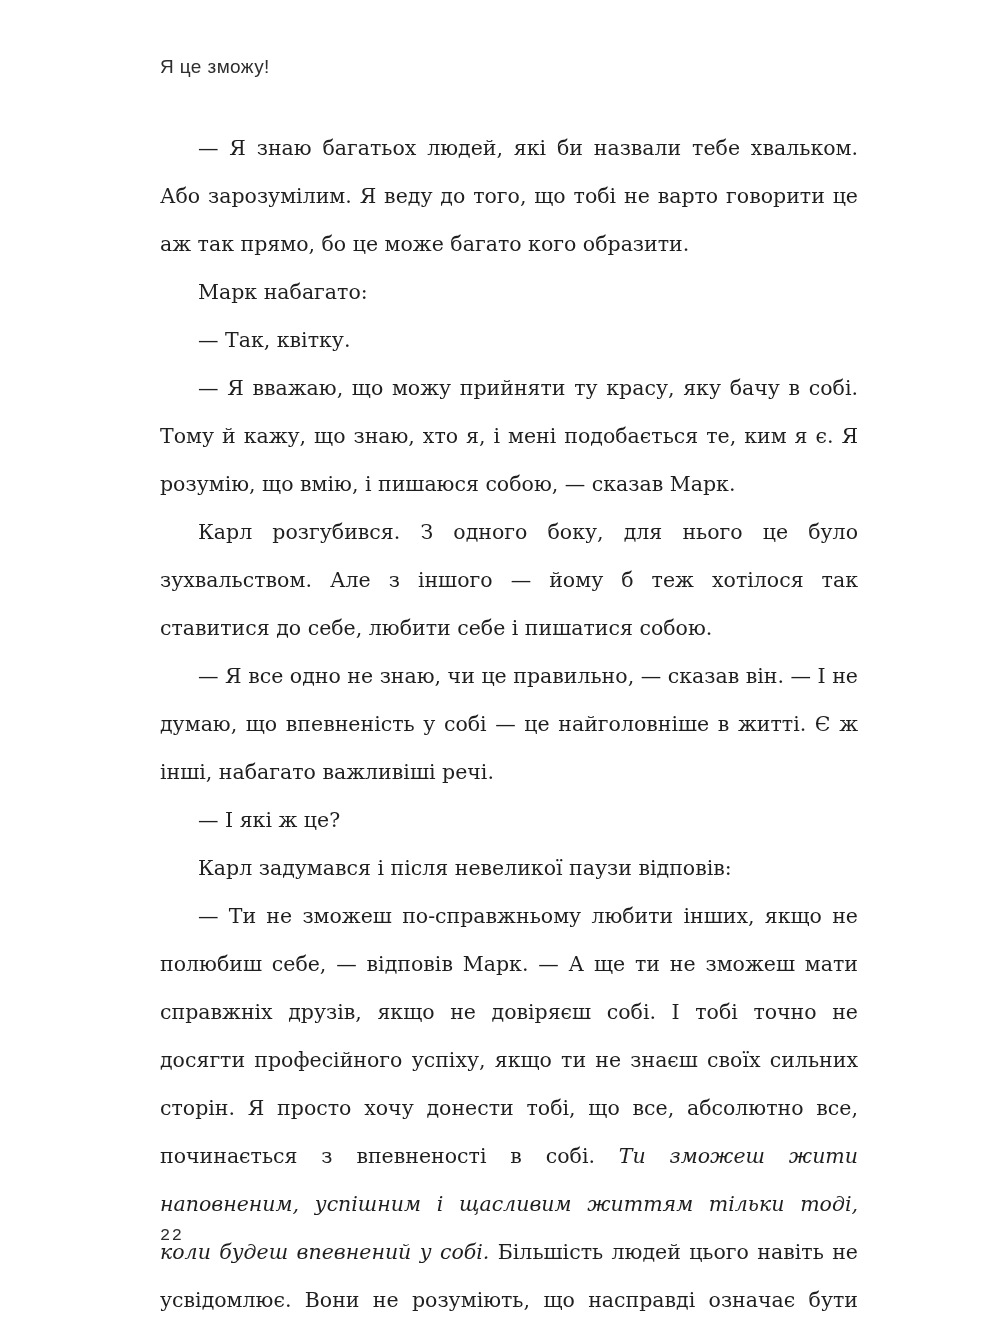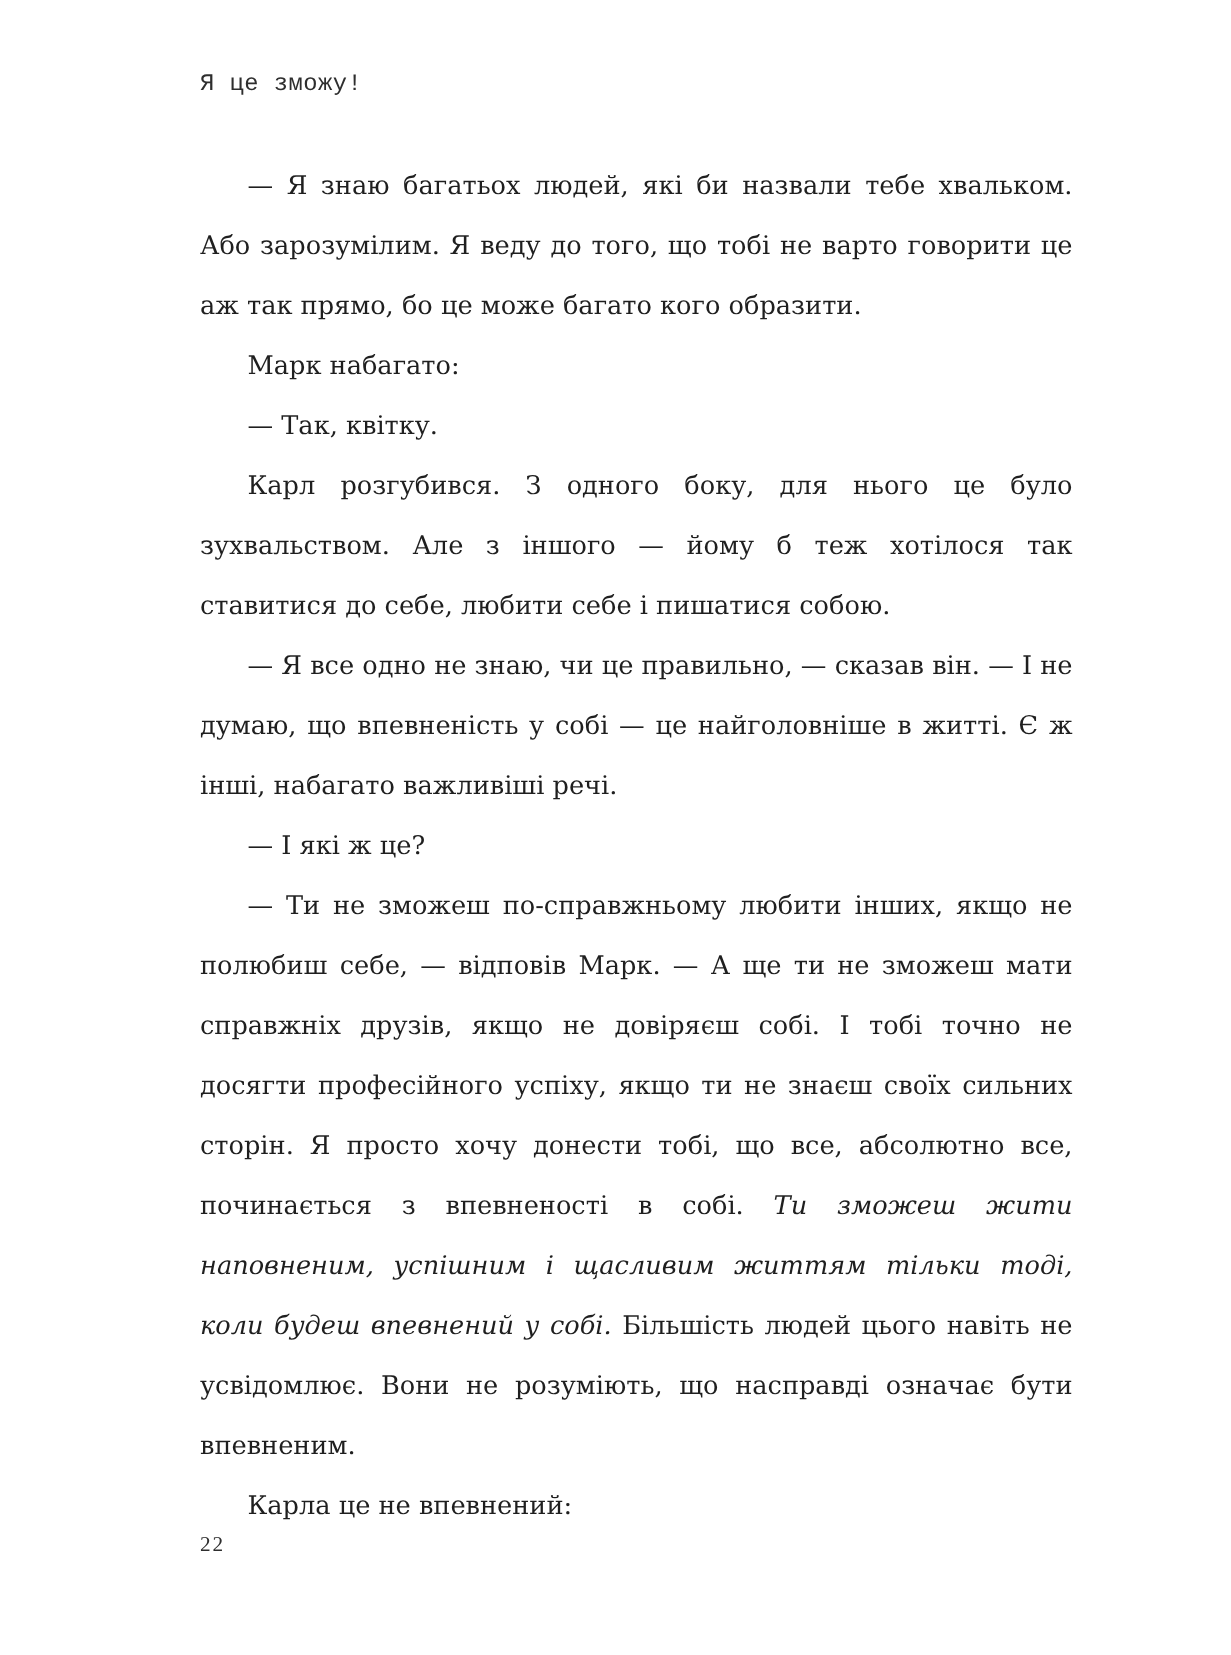--- a/index.html
+++ b/index.html
@@ -11,21 +11,21 @@
     position: relative;
     width: 985px;
     height: 1324px;
     background: #ffffff;
     overflow: hidden;
   }
   .running-head {
     position: absolute;
     left: 160px;
     top: 56px;
-    font-family: Liberation Mono, monospace;
+    font-family: Liberation Sans, sans-serif;
     font-size: 19px;
     letter-spacing: 0.4px;
     color: #2e2e2e;
   }
   .body-text {
     position: absolute;
     left: 160px;
     top: 124px;
     width: 698px;
     font-family: "DejaVu Serif", "Liberation Serif", serif;
@@ -39,37 +39,39 @@
     padding: 0;
     text-indent: 38px;
   }
   .body-text .italic {
     font-style: italic;
   }
   .page-number {
     position: absolute;
     left: 160px;
     top: 1226px;
-    font-family: Liberation Serif, serif;
+    font-family: Liberation Mono, monospace;
     font-size: 17px;
     letter-spacing: 1.5px;
     color: #2e2e2e;
   }
 </style>
 </head>
 <body>
 
 <div class="page">
   <div class="running-head">Я це зможу!</div>
 
   <div class="body-text">
       <p><span>— Я знаю багатьох людей, які би назвали тебе хвальком. Або зарозумілим. Я веду до того, що тобі не варто говорити це аж так прямо, бо це може багато кого образити.</span></p>
       <p><span>Марк набагато:</span></p>
       <p><span>— Так, квітку.</span></p>
+      <p><span>— Я вважаю, що можу прийняти ту красу, яку бачу в собі. Тому й кажу, що знаю, хто я, і мені подобається те, ким я є. Я розумію, що вмію, і пишаюся собою, — сказав Марк.</span></p>
       <p><span>Карл розгубився. З одного боку, для нього це було зухвальством. Але з іншого — йому б теж хотілося так ставитися до себе, любити себе і пишатися собою.</span></p>
       <p><span>— Я все одно не знаю, чи це правильно, — сказав він. — І не думаю, що впевненість у собі — це найголовніше в житті. Є ж інші, набагато важливіші речі.</span></p>
       <p><span>— І які ж це?</span></p>
+      <p><span>Карл задумався і після невеликої паузи відповів:</span></p>
       <p><span>— Ти не зможеш по-справжньому любити інших, якщо не полюбиш себе, — відповів Марк. — А ще ти не зможеш мати справжніх друзів, якщо не довіряєш собі. І тобі точно не досягти професійного успіху, якщо ти не знаєш своїх сильних сторін. Я просто хочу донести тобі, що все, абсолютно все, починається з впевненості в собі. </span><span class="italic">Ти зможеш жити наповненим, успішним і щасливим життям тільки тоді, коли будеш впевнений у собі.</span><span> Більшість людей цього навіть не усвідомлює. Вони не розуміють, що насправді означає бути впевненим.</span></p>
       <p><span>Карла це не впевнений:</span></p>
     </div>
 
   <div class="page-number">22</div>
 </div>
 
 </body></html>

